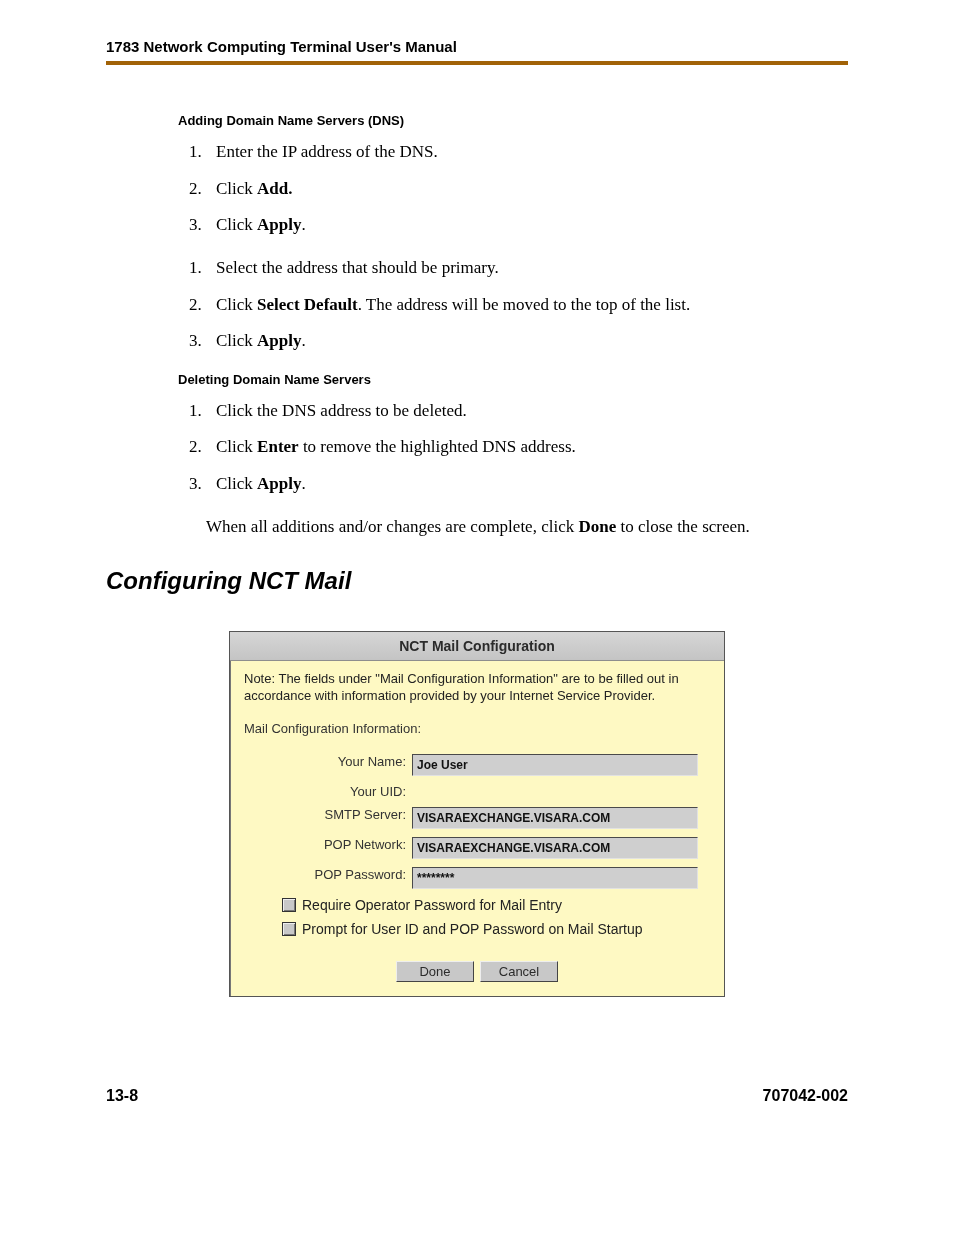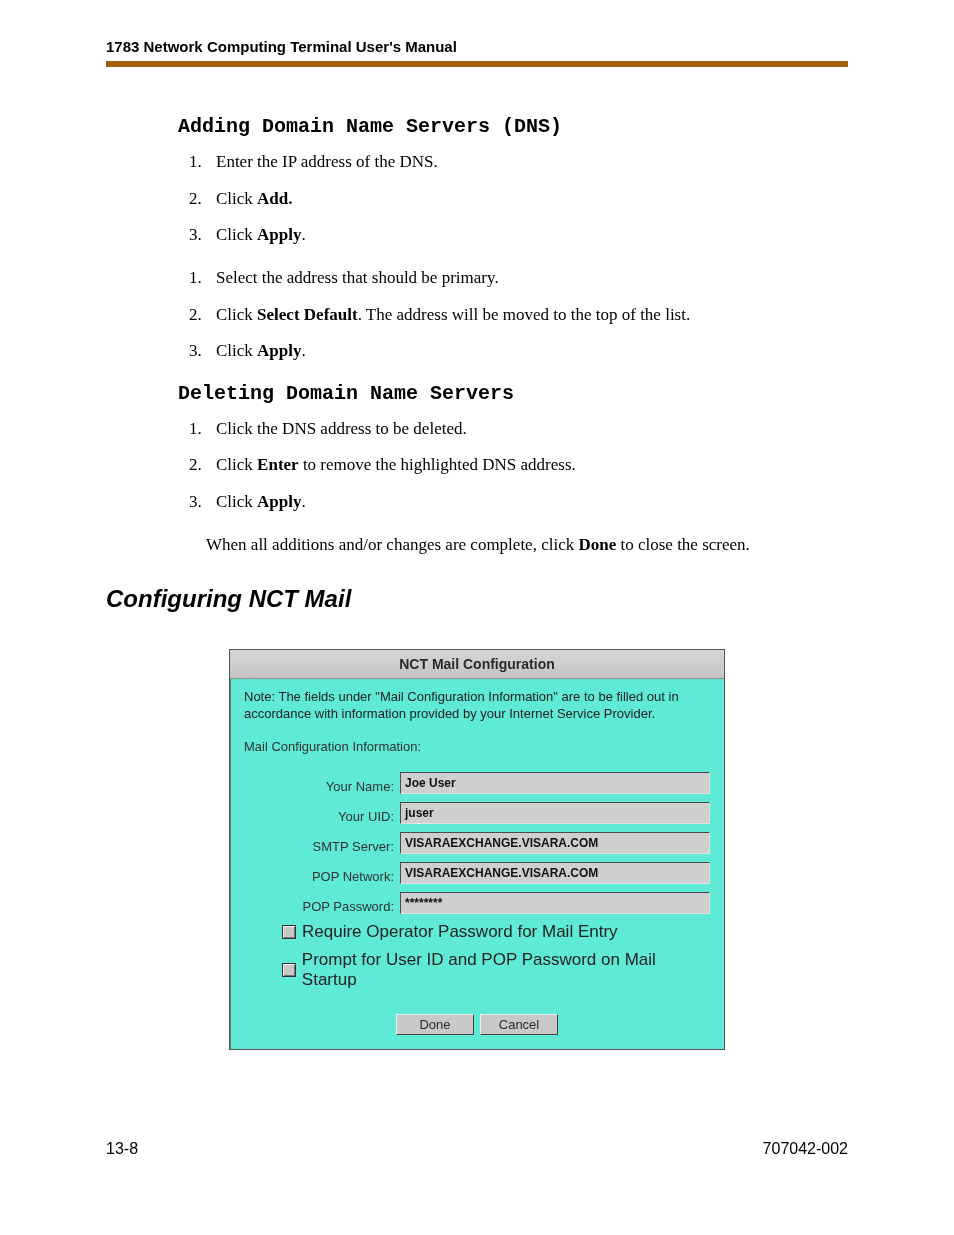--- a/index.html
+++ b/index.html
@@ -11,30 +11,30 @@
     width: 954px;
   }
   .page {
     padding: 38px 106px 40px 106px;
   }
   .running-head {
     font-family: Arial, Helvetica, sans-serif;
     font-weight: bold;
     font-size: 15px;
     padding-bottom: 6px;
-    border-bottom: 6px solid #a16207;
+    border-bottom: 4px solid #a16207;
     margin-bottom: 48px;
   }
   .indent-block {
     margin-left: 72px;
   }
   .h3 {
-    font-family: Liberation Mono, monospace;
-    font-weight: bold;
-    font-size: 20px;
+    font-family: Liberation Sans, sans-serif;
+    font-weight: bold;
+    font-size: 13px;
     margin: 0 0 8px 0;
   }
   ol.steps {
     margin: 0 0 18px 0;
     padding-left: 28px;
     font-size: 17px;
   }
   ol.steps li {
     margin: 12px 0;
     padding-left: 10px;
@@ -59,43 +59,43 @@
 
   
   .dialog-wrap {
     display: flex;
     justify-content: center;
     margin: 36px 0 0 0;
   }
   .dialog {
     width: 494px;
     border: 1px solid #555;
-    background: #5eead4;
+    background: #fef9c3;
     font-family: Arial, Helvetica, sans-serif;
     font-size: 13px;
     color: #2b2b2b;
     box-shadow: 1px 1px 0 #777 inset;
   }
   .dialog-title {
     text-align: center;
     font-weight: bold;
     font-size: 14px;
     padding: 6px 0 6px 0;
     border-bottom: 1px solid #8e8e8e;
     background: linear-gradient(to bottom,#d6d6d6,#c4c4c4);
   }
   .dialog-body {
     padding: 10px 14px 14px 14px;
   }
   .dlg-note { margin: 0 0 16px 0; line-height: 1.3; color: #222; }
   .dlg-section { margin: 0 0 18px 0; color:#333; }
   .form-row {
     display: flex;
-    align-items: flex-end;
-    margin: 8px 0;
+    align-items: flex-start;
+    margin: 8px 12px;
   }
   .form-row .lbl {
     width: 150px;
     text-align: right;
     padding-right: 6px;
     color: #333;
     font-size: 13px;
   }
   .field {
     flex: 1;
@@ -110,21 +110,21 @@
     font-weight: bold;
     color: #111;
     line-height: 20px;
     white-space: nowrap;
     overflow: hidden;
   }
   .check-row {
     display: flex;
     align-items: center;
     margin: 8px 0 6px 38px;
-    font-size: 17px;
+    font-size: 14px;
     color:#222;
   }
   .chk {
     width: 12px;
     height: 12px;
     border: 1px solid #333;
     background: #c8c8c8;
     margin-right: 6px;
     box-shadow: inset 1px 1px 0 #eee, inset -1px -1px 0 #777;
   }
@@ -142,21 +142,21 @@
     border-left-color:#eee;
     background:#c8c8c8;
     font-size:13px;
     text-align:center;
     cursor:default;
   }
   .footer {
     display:flex;
     justify-content:space-between;
     font-family: Arial, Helvetica, sans-serif;
-    font-weight: normal;
+    font-weight: bold;
     font-size: 16px;
     margin-top: 90px;
   }
 </style>
 </head>
 <body>
 
 <div class="page">
 
   <div class="running-head">1783 Network Computing Terminal User's Manual</div>
@@ -195,21 +195,20 @@
       <div class="dialog-body">
         <div class="dlg-note">Note: The fields under "Mail Configuration Information" are to be filled out in accordance with information provided by your Internet Service Provider.</div>
         <div class="dlg-section">Mail Configuration Information:</div>
 
         <div class="form-row">
           <div class="lbl">Your Name:</div>
           <div class="field">Joe User</div>
         </div>
         <div class="form-row">
           <div class="lbl">Your UID:</div>
-          <div class="field">juser</div>
         </div>
         <div class="form-row">
           <div class="lbl">SMTP Server:</div>
           <div class="field">VISARAEXCHANGE.VISARA.COM</div>
         </div>
         <div class="form-row">
           <div class="lbl">POP Network:</div>
           <div class="field">VISARAEXCHANGE.VISARA.COM</div>
         </div>
         <div class="form-row">

